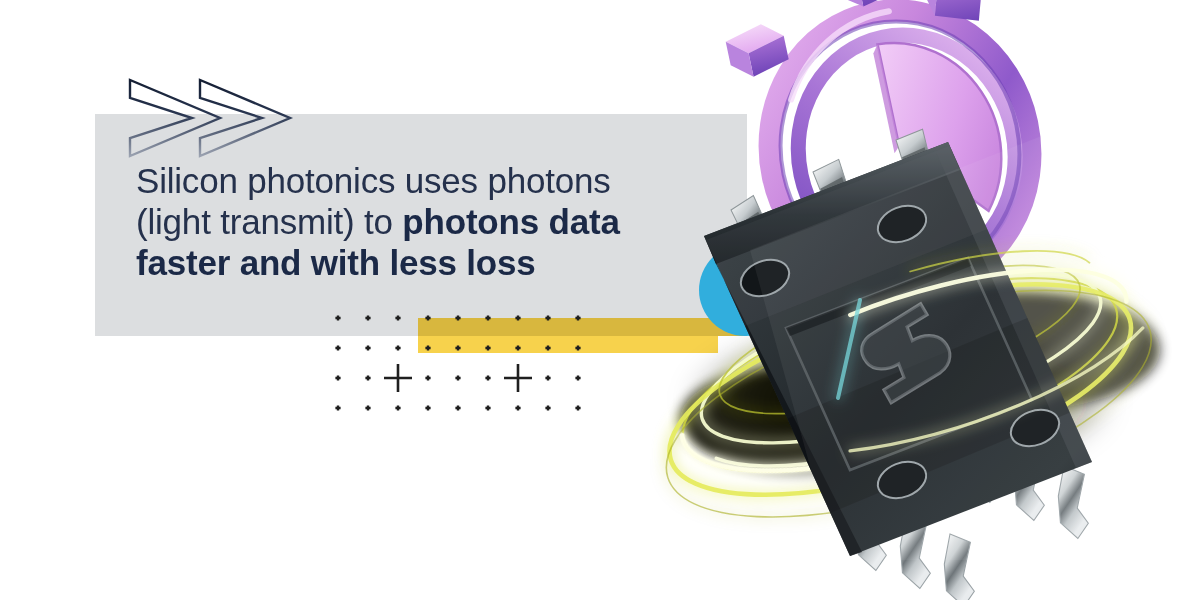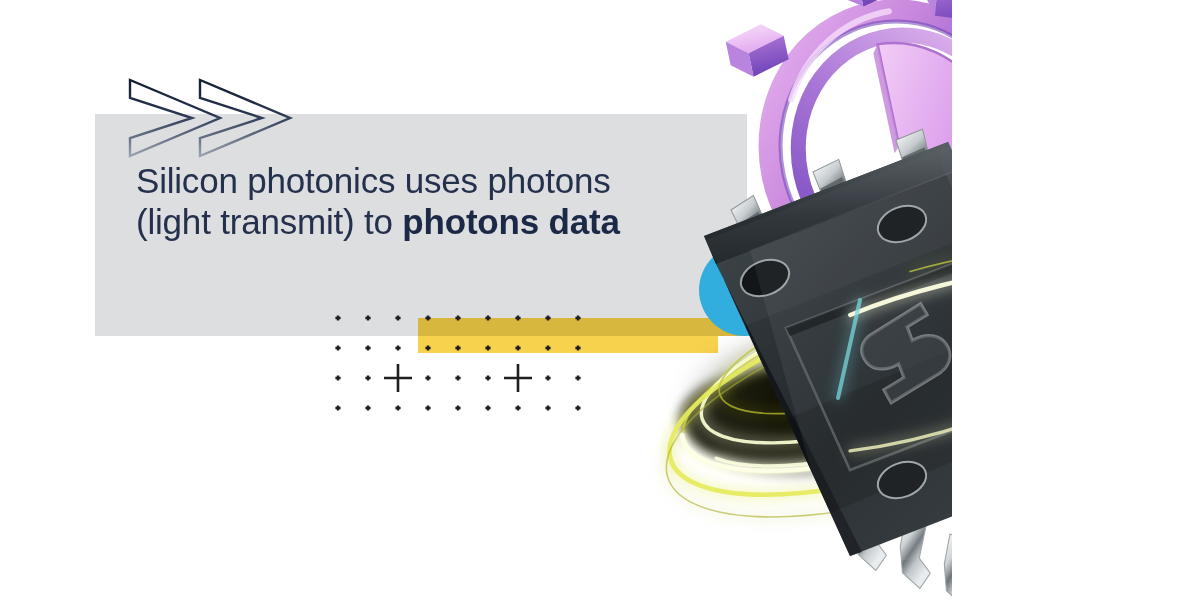--- a/index.html
+++ b/index.html
@@ -8,21 +8,21 @@
     padding: 0;
     background: #ffffff;
   }
   body {
     font-family: "Liberation Sans", sans-serif;
     -webkit-font-smoothing: antialiased;
   }
 
   #stage {
     position: relative;
-    width: 952px;
+    width: 1200px;
     height: 600px;
     background: #ffffff;
     overflow: hidden;
     text-decoration: underline;
   }
 
   
   .grey-panel {
     position: absolute;
     left: 95px;
@@ -113,20 +113,21 @@
       <g fill="none" stroke="url(#chevGrad)" stroke-width="2.4" stroke-linejoin="miter">
         <path d="M2,14 L2,32 L64,52 L2,72 L2,90 L92,52 Z"></path>
         <path d="M72,14 L72,32 L134,52 L72,72 L72,90 L162,52 Z"></path>
       </g>
     </svg>
   </div>
 
   <div class="headline">
     <span>Silicon photonics uses photons</span><br>
     <span>(light transmit) to </span><span class="bold">photons data</span><br>
+    <span class="bold">faster and with less loss</span>
   </div>
 
   <div class="yellow-bar"></div>
 
   <div class="yellow-bar-over"></div>
 
   <div class="dotgrid">
     <svg id="gridsvg" width="290" height="115" viewBox="0 0 290 115" xmlns="http://www.w3.org/2000/svg">
         <path d="M5.4,8 H10.6 M8,5.4 V10.6" stroke="#1f1f1f" stroke-width="2.4" stroke-linecap="butt"></path>
         <path d="M35.4,8 H40.6 M38,5.4 V10.6" stroke="#1f1f1f" stroke-width="2.4" stroke-linecap="butt"></path>

